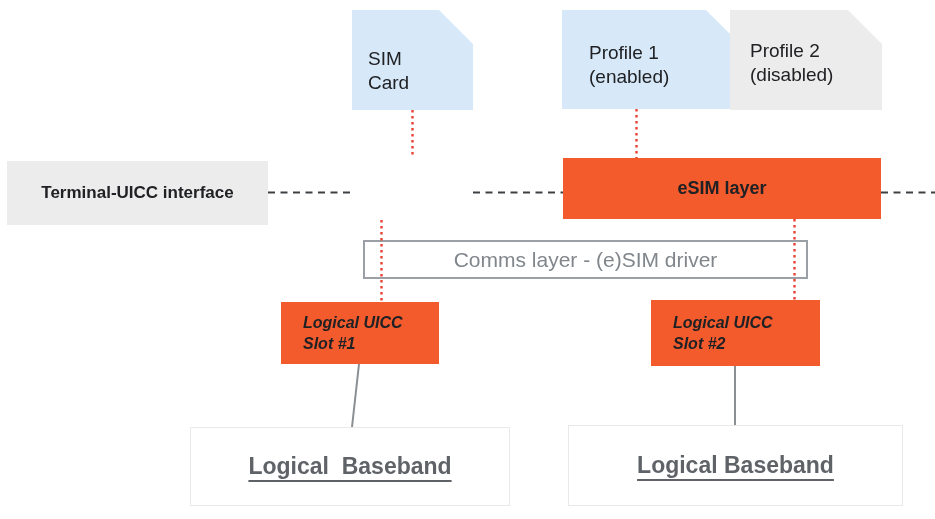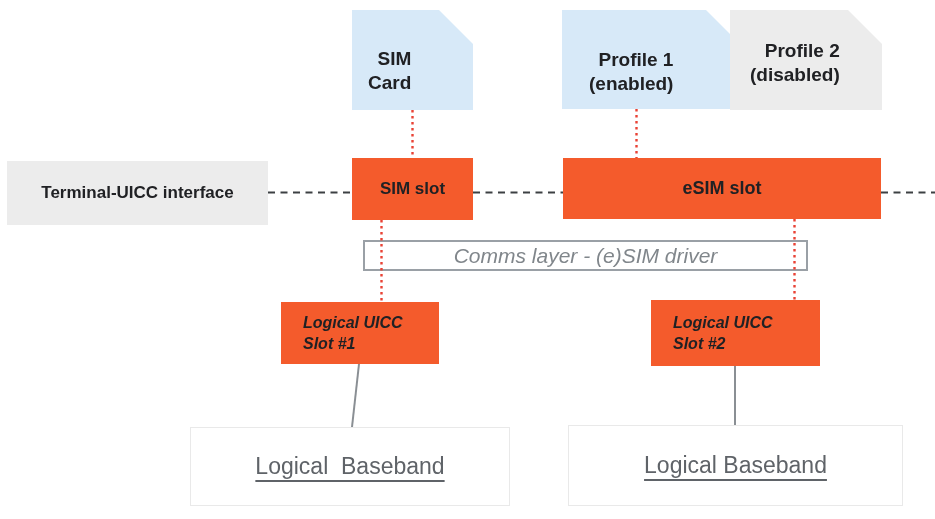--- a/index.html
+++ b/index.html
@@ -12,26 +12,25 @@
     background: var(--background, #fff);
     overflow: hidden;
   }
 
   .node { position: absolute; box-sizing: border-box; }
 
   
   .card {
     display: flex;
     align-items: flex-end;
-    font-weight: bold;
+    font-weight: normal;
     font-size: 19px;
     line-height: 24px;
     color: var(--text-dark);
     clip-path: polygon(0 0, calc(100% - 34px) 0, 100% 34px, 100% 100%, 0 100%);
-    text-align: right;
   }
   .card .lbl { white-space: pre-line; }
   .card-blue { background: var(--node-blue); }
   .card-gray { background: var(--node-gray); }
 
   
   .slot {
     background: var(--node-orange);
     display: flex;
     align-items: center;
@@ -80,20 +79,21 @@
     align-items: center;
     justify-content: center;
     font-size: 23px;
     color: var(--baseband-text);
   }
   .baseband .lbl {
     white-space: pre-wrap;
     text-decoration: underline;
     text-decoration-thickness: 1.5px;
     text-underline-offset: 6px;
+    font-weight: bold;
   }
 
   svg.overlay {
     position: absolute;
     left: 0; top: 0;
     width: 935px; height: 519px;
     pointer-events: none;
   }
   .dash { stroke: var(--dashed-line); stroke-width: 2;   stroke-dasharray: 7 5.5; fill: none; }
   .dot  { stroke: var(--red-connector); stroke-width: 2.4; stroke-dasharray: 2.4 3.6; fill: none; }
@@ -102,43 +102,40 @@
 </head>
 <body>
 
 <div class="canvas">
 
   <div class="node card card-blue" style="left:352px; top:10px; width:121px; height:100px; padding:0 0 15px 16px;">
     <span class="lbl">SIM
 Card</span>
   </div>
 
-  <div class="node card card-blue" style="left:562px; top:10px; width:178px; height:99px; padding:0 0 13px 27px;">
+  <div class="node card card-blue" style="left:562px; top:10px; width:178px; height:99px; padding:0 0 20px 27px;">
     <span class="lbl">Profile 1
 (enabled)</span>
   </div>
 
   <div class="node card card-gray" style="left:730px; top:10px; width:152px; height:100px; padding:0 0 23px 20px;">
     <span class="lbl">Profile 2
 (disabled)</span>
   </div>
 
   <div class="node plain-gray" style="left:7px; top:161px; width:261px; height:64px;">
     <span>Terminal-UICC interface</span>
   </div>
 
-  <div class="node slot" style="left:352px; top:158px; width:121px; height:62px;">
-    <span>SIM slot</span>
+
+  <div class="node slot" style="left:563px; top:158px; width:318px; height:61px; font-size:18px;">
+    <span>eSIM layer</span>
   </div>
 
-  <div class="node slot" style="left:563px; top:158px; width:318px; height:61px; font-size:18px;">
-    <span>eSIM slot</span>
-  </div>
-
-  <div class="node comms" style="left:363px; top:240px; width:445px; height:31px;font-style:italic;">
+  <div class="node comms" style="left:363px; top:240px; width:445px; height:39px;">
     <span>Comms layer - (e)SIM driver</span>
   </div>
 
   <div class="node uicc" style="left:281px; top:302px; width:158px; height:62px; padding-left:22px;">
     <span class="lbl">Logical UICC
 Slot #1</span>
   </div>
 
   <div class="node uicc" style="left:651px; top:300px; width:169px; height:66px; padding-left:22px;">
     <span class="lbl">Logical UICC

